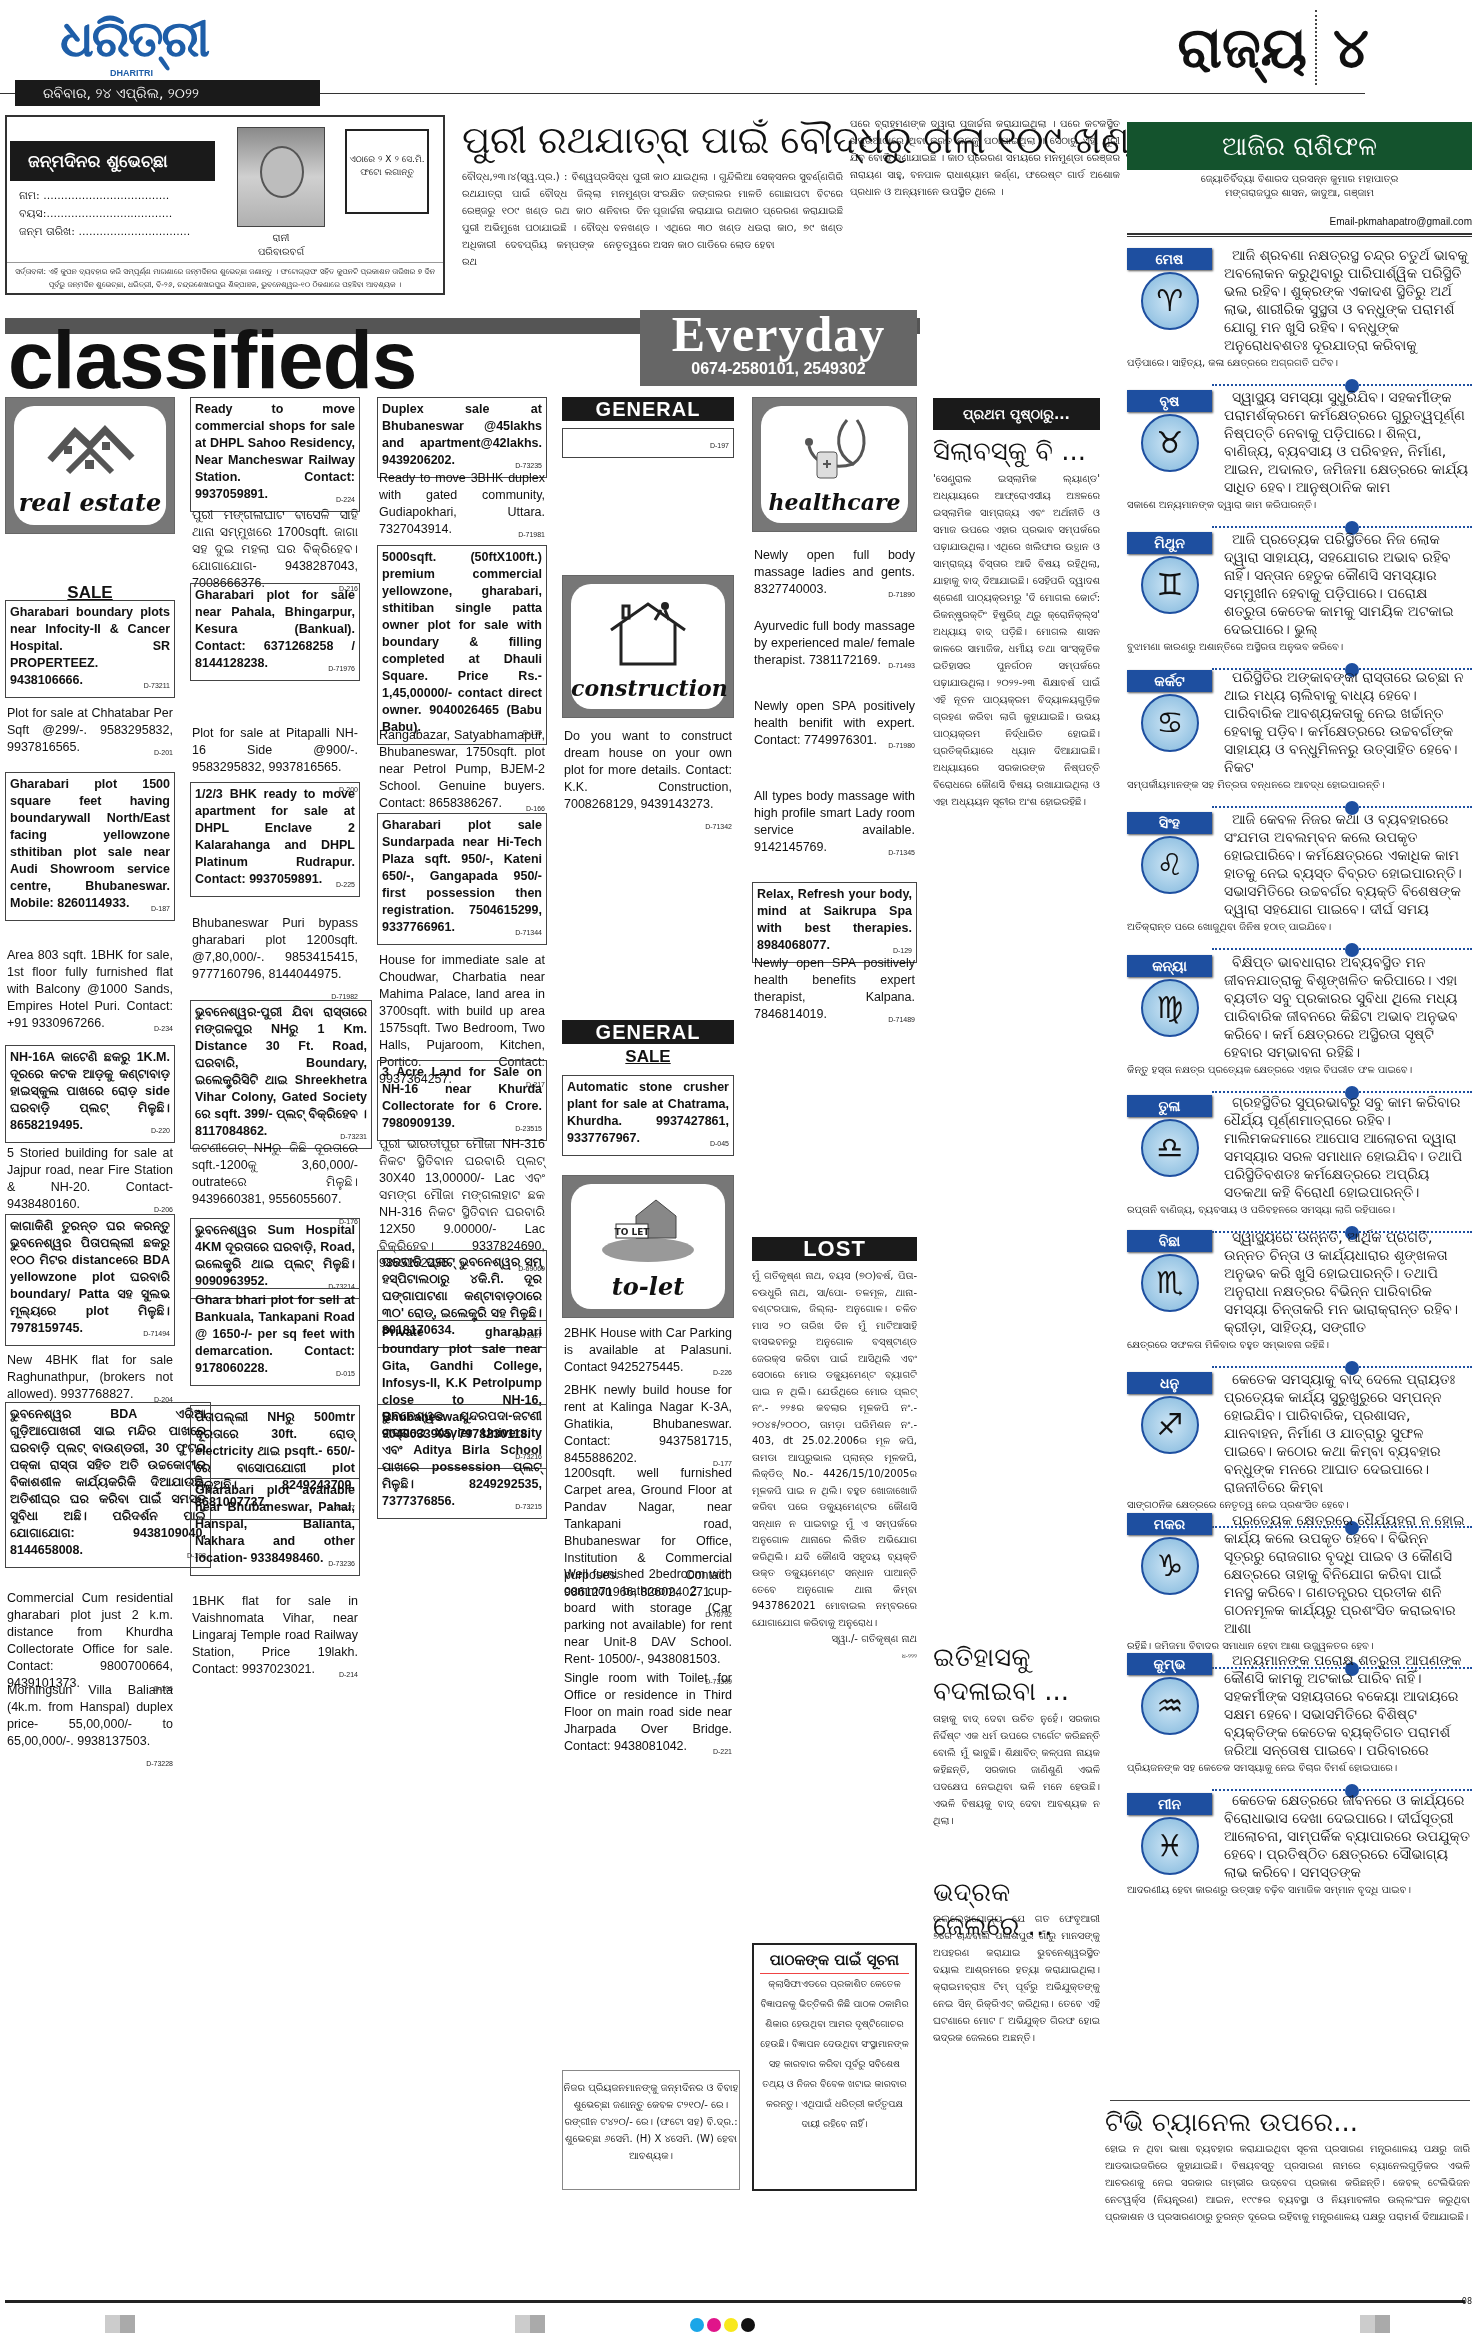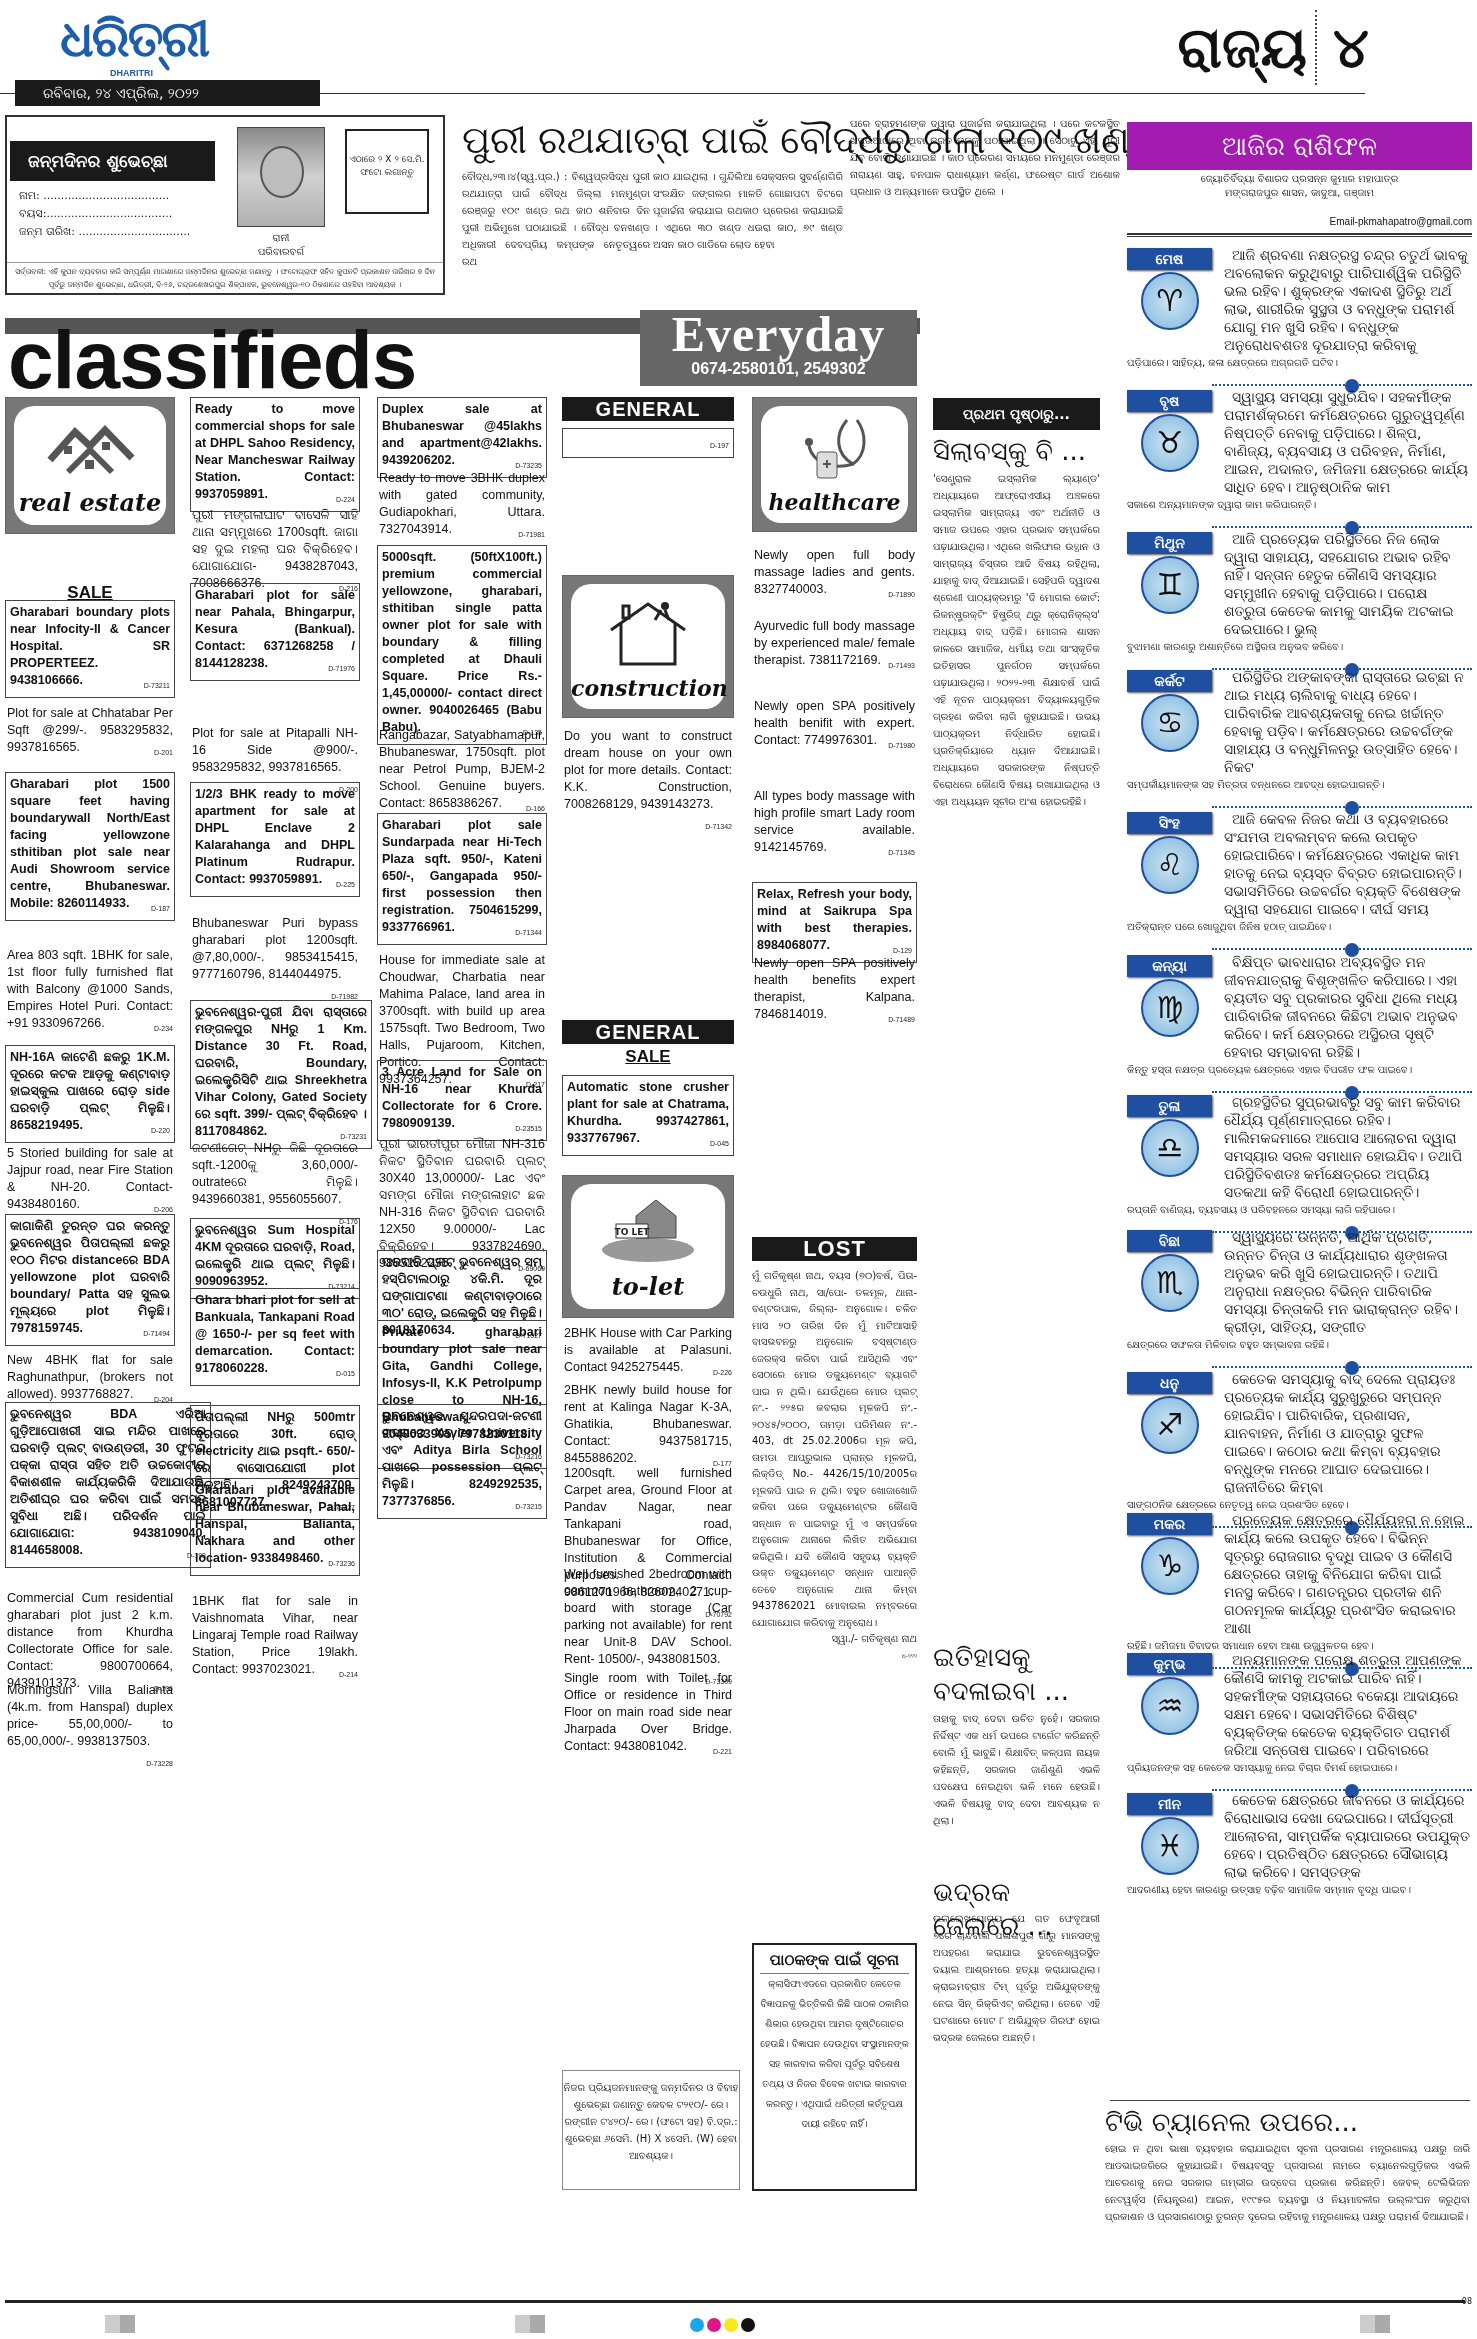--- a/index.html
+++ b/index.html
@@ -47,21 +47,21 @@
 .subhd{position:absolute;font-family:"Liberation Sans",sans-serif;font-weight:bold;font-size:17px;text-decoration:underline;text-align:center}
 
 #notice{left:752px;top:1943px;width:165px;height:248px;border:2px solid #222;text-align:center;padding:6px}
 #notice .t{font-size:15px;font-weight:bold;border-bottom:1px solid #ef4444;padding-bottom:4px;margin-bottom:0}
 #notice .b{font-size:9.5px;line-height:20px}
 #bdayrate{left:562px;top:2070px;width:178px;height:120px;border:1.5px solid #888;text-align:center;font-size:10px;line-height:17px;padding-top:8px}
 
 #firstpage{left:933px;top:398px;width:167px;height:32px;background:#1a1a1a;color:#fff;font-size:14px;font-weight:bold;text-align:center;line-height:32px}
 .subhead{position:absolute;font-size:26px;line-height:34px}
 
-#rashihd{left:1127px;top:122px;width:345px;height:48px;background:#a21caf;color:#fff;font-size:26px;text-align:center;line-height:48px}
+#rashihd{left:1127px;top:122px;width:345px;height:48px;background:#14532d;color:#fff;font-size:26px;text-align:center;line-height:48px}
 #astro{left:1127px;top:172px;width:345px;text-align:center;font-size:10px;line-height:14px}
 #email{left:1127px;top:216px;width:345px;text-align:right;font-size:10px;font-family:"Liberation Sans",sans-serif}
 #rashiline{left:1127px;top:233px;width:345px;height:4px;border-top:2px solid #333;border-bottom:1px solid #333}
 .rashi{position:absolute;left:1127px;width:345px}
 .rashi .tag{position:absolute;left:0;top:10px;width:85px;height:22px;background:#1e4fa0;color:#fff;font-weight:bold;font-size:14px;text-align:center;line-height:22px;box-shadow:1px 1px 2px #555}
 .rashi .sym{position:absolute;left:14px;top:34px;width:58px;height:58px;border-radius:50%;background:radial-gradient(circle,#cfe6f5,#7fb6dc);border:2px solid #1e4fa0;text-align:center;font-size:30px;line-height:54px;color:#111}
 .rashi .txt{font-size:14px;line-height:18px;text-indent:8px;padding-left:97px;padding-top:8px;min-height:96px}
 .rashi .tail{font-size:10px;line-height:18px}
 .rashi .sep{position:absolute;left:85px;right:0;bottom:-14px;border-top:2px dotted #1e4fa0}
 .rashi .dot{position:absolute;left:218px;bottom:-21px;width:14px;height:14px;border-radius:50%;background:#1e4fa0}

